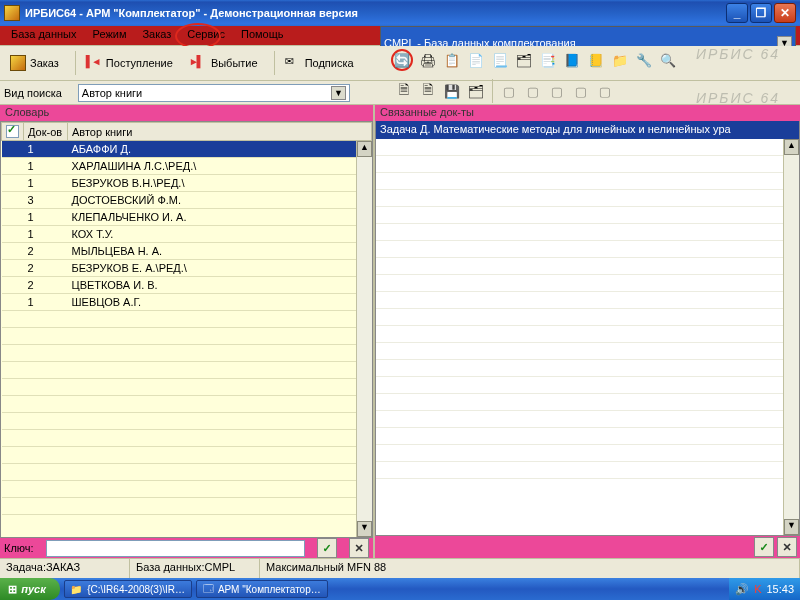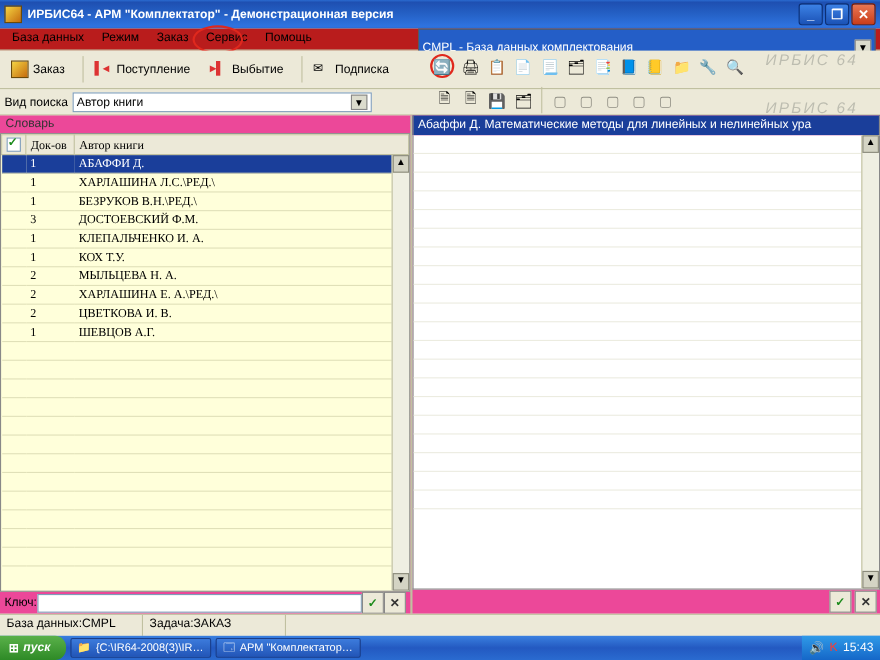--- a/index.html
+++ b/index.html
@@ -87,21 +87,21 @@
   
   .toolbars2 {
     position:absolute; left:388px; top:80px; height:22px;
     display:flex; align-items:center; padding: 0 4px;
   }
   
   .search-row {
     height:24px; background:#ece9d8; border-bottom:1px solid #c0c0a0;
     display:flex; align-items:center; padding:0 4px;
   }
-  .search-row .lbl { margin-right:4px; }
+  .search-row .lbl { margin-right:16px; }
   .search-row .combo {
     flex: 0 0 272px;
     height:18px; background:#fff; border:1px solid #7f9db9;
     display:flex; align-items:center; padding:0 3px;
   }
   .search-row .combo .dd {
     margin-left:auto; width:15px; height:14px; background:#dcdccd;
     border:1px solid #888; color:#000; text-align:center; font-size:9px; line-height:12px;
   }
   
@@ -113,21 +113,21 @@
   }
   .pane-left { width:375px; display:flex; flex-direction:column; border-right:2px solid #c0c0a0; }
   .pane-right { flex:1; display:flex; flex-direction:column; }
   .pane-label {
     height:16px; padding:1px 5px; font-size:11px; color:#333;
   }
   .grid-wrap {
     flex:1; background:#ffffda; border:1px solid #888; overflow:hidden;
     position:relative;
   }
-  .grid table { width:100%; border-collapse:collapse;font-family:Liberation Serif, serif; }
+  .grid table { width:100%; border-collapse:collapse; }
   .grid th {
     background:#ece9d8; border:1px solid #c0c0a0; font-weight:normal;
     height:18px; text-align:left; padding:0 4px; font-size:11px;
   }
   .grid td {
     border-bottom:1px solid #e0e0b8;
     padding:2px 4px; height:17px; color:#000;
   }
   .grid tr.sel td { background:#1a3e9a; color:#fff; }
   .grid .col-check { width:18px; }
@@ -159,21 +159,21 @@
     gap:3px; padding:1px 3px;
   }
   .sq-btn {
     width:20px; height:20px; border:1px solid #888; background:#ece9d8;
     display:flex; align-items:center; justify-content:center; font-weight:bold;
   }
   .sq-ok { color:#1b8a1b; }
   .sq-x { color:#333; }
   
   .key-row {
-    height:20px; display:flex; align-items:center; padding:0 4px; gap:0;
+    height:20px; display:flex; align-items:center; padding:0 4px; gap:12px;
   }
   .key-row input {
     flex:1; height:17px; border:1px solid #7f9db9; background:#fff; font-size:11px; padding:0 2px;
   }
   
   .status-bar {
     position:absolute; left:0; right:0; bottom:22px; height:20px;
     background:#ece9d8; border-top:1px solid #c0c0a0;
     display:flex;
   }
@@ -341,21 +341,21 @@
                   <td>КОХ Т.У.</td>
             </tr>
             <tr>
               <td class="col-check"></td>
                   <td class="col-count">2</td>
                   <td>МЫЛЬЦЕВА Н. А.</td>
             </tr>
             <tr>
               <td class="col-check"></td>
                   <td class="col-count">2</td>
-                  <td>ХАРЛАШИНА Е. А.\РЕД.\</td>
+                  <td>БЕЗРУКОВ Е. А.\РЕД.\</td>
             </tr>
             <tr>
               <td class="col-check"></td>
                   <td class="col-count">2</td>
                   <td>ЦВЕТКОВА И. В.</td>
             </tr>
             <tr>
               <td class="col-check"></td>
                   <td class="col-count">1</td>
                   <td>ШЕВЦОВ А.Г.</td>
@@ -429,22 +429,23 @@
     </div>
     <div class="key-row">
       <span>Ключ:</span>
       <input type="text" style="">
       <div class="sq-btn sq-ok">✓</div>
       <div class="sq-btn sq-x">✕</div>
     </div>
   </div>
 
   <div class="pane-right">
+    <div class="pane-label">Связанные док-ты</div>
     <div class="right-body-row">
-      <span>Абаффи Д. Математические методы для линейных и нелинейных ура</span>
+      <span>Задача Д. Математические методы для линейных и нелинейных ура</span>
     </div>
     <div class="right-blank">
       <div class="lines">
         <div></div>
           <div></div>
           <div></div>
           <div></div>
           <div></div>
           <div></div>
           <div></div>
@@ -468,22 +469,23 @@
       </div>
     </div>
     <div class="bottom-btns">
       <div class="sq-btn sq-ok">✓</div>
       <div class="sq-btn sq-x">✕</div>
     </div>
   </div>
 </div>
 
 <div class="status-bar">
+  <div class="cell">Задача:ЗАКАЗ</div>
   <div class="cell">База данных:CMPL</div>
-  <div class="cell">Задача:ЗАКАЗ</div>
+  <div class="cell" style="flex:1">Максимальный MFN 88</div>
 </div>
 
 <div class="taskbar">
   <div class="start">
     <span style="font-style:normal">⊞</span>
     <span>пуск</span>
   </div>
   <div class="task">
     <span>📁</span>
     <span>{C:\IR64-2008(3)\IR…</span>

